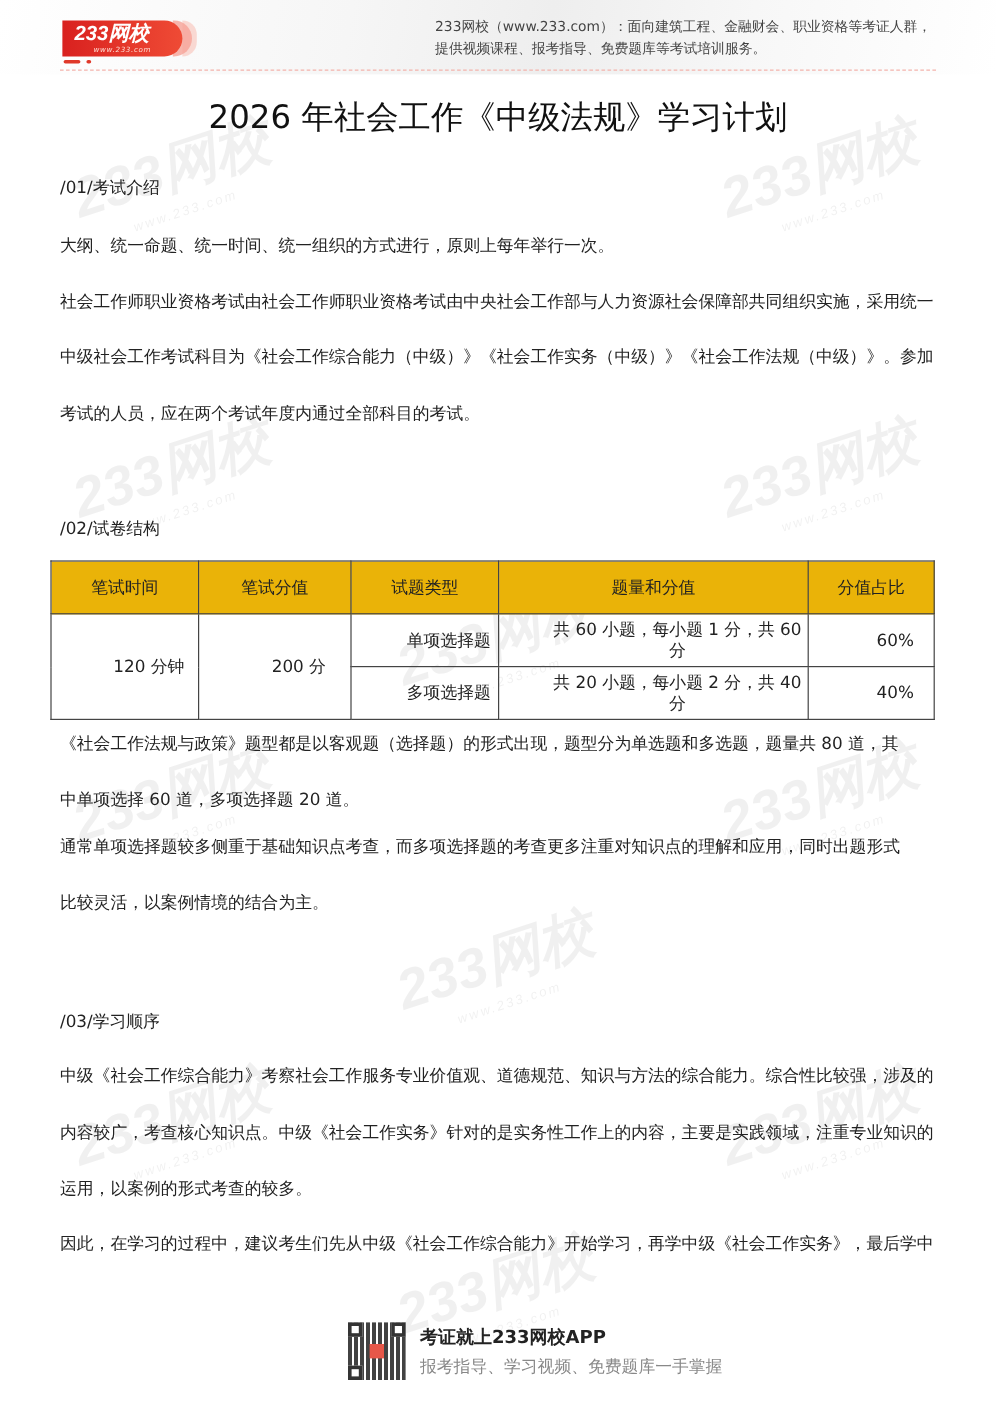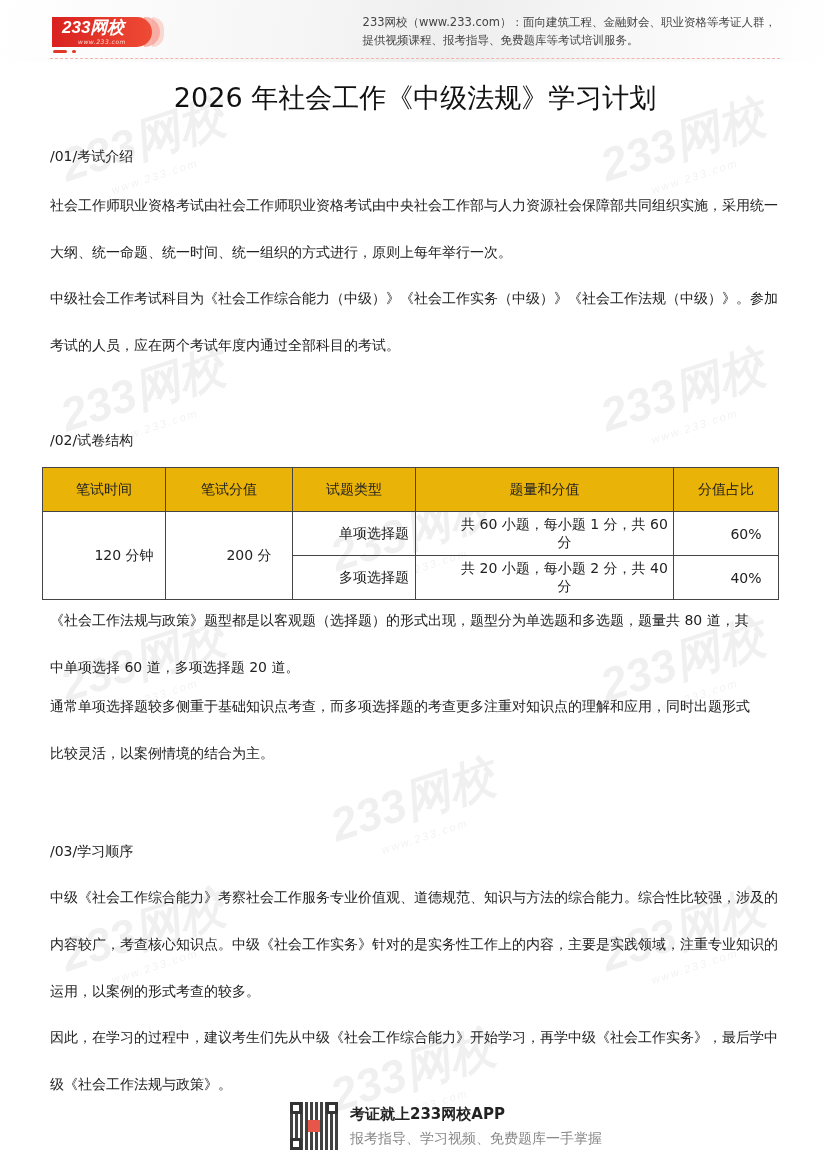--- a/index.html
+++ b/index.html
@@ -111,22 +111,22 @@
 <div class="watermark" style="left:600px; top:630px;"><span>233网校</span><small>www.233.com</small></div>
 <div class="watermark" style="left:330px; top:770px;"><span>233网校</span><small>www.233.com</small></div>
 <div class="watermark" style="left:60px; top:900px;"><span>233网校</span><small>www.233.com</small></div>
 <div class="watermark" style="left:600px; top:900px;"><span>233网校</span><small>www.233.com</small></div>
 <div class="watermark" style="left:330px; top:1040px;"><span>233网校</span><small>www.233.com</small></div>
 
 <h1 class="title" style="margin:0;font-weight:normal;">2026 年社会工作《中级法规》学习计划</h1>
 
 <div class="section-heading" style="top:148px;">/01/考试介绍</div>
 <div class="para" style="top:182px;">
+  <span class="line">大纲、统一命题、统一时间、统一组织的方式进行，原则上每年举行一次。</span>
   <span class="line">社会工作师职业资格考试由社会工作师职业资格考试由中央社会工作部与人力资源社会保障部共同组织实施，采用统一</span>
-  <span class="line">大纲、统一命题、统一时间、统一组织的方式进行，原则上每年举行一次。</span>
 </div>
 <div class="para" style="top:275px;">
   <span class="line">中级社会工作考试科目为《社会工作综合能力（中级）》《社会工作实务（中级）》《社会工作法规（中级）》。参加</span>
   <span class="line">考试的人员，应在两个考试年度内通过全部科目的考试。</span>
 </div>
 
 <div class="section-heading" style="top:432px;">/02/试卷结构</div>
 
 <table class="exam">
   <thead>
@@ -164,21 +164,20 @@
 </div>
 
 <div class="section-heading" style="top:843px;">/03/学习顺序</div>
 <div class="para" style="top:874px;">
   <span class="line">中级《社会工作综合能力》考察社会工作服务专业价值观、道德规范、知识与方法的综合能力。综合性比较强，涉及的</span>
   <span class="line">内容较广，考查核心知识点。中级《社会工作实务》针对的是实务性工作上的内容，主要是实践领域，注重专业知识的</span>
   <span class="line">运用，以案例的形式考查的较多。</span>
 </div>
 <div class="para" style="top:1014px;">
   <span class="line">因此，在学习的过程中，建议考生们先从中级《社会工作综合能力》开始学习，再学中级《社会工作实务》，最后学中</span>
-  <span class="line">级《社会工作法规与政策》。</span>
 </div>
 
 <div class="footer">
   <div class="qr">
     <div class="qr-corner" style="left:0;top:0;"></div>
     <div class="qr-corner" style="right:0;top:0;"></div>
     <div class="qr-corner" style="left:0;bottom:0;"></div>
     <div class="qr-center"></div>
   </div>
   <div class="footer-title">考证就上233网校APP</div>

